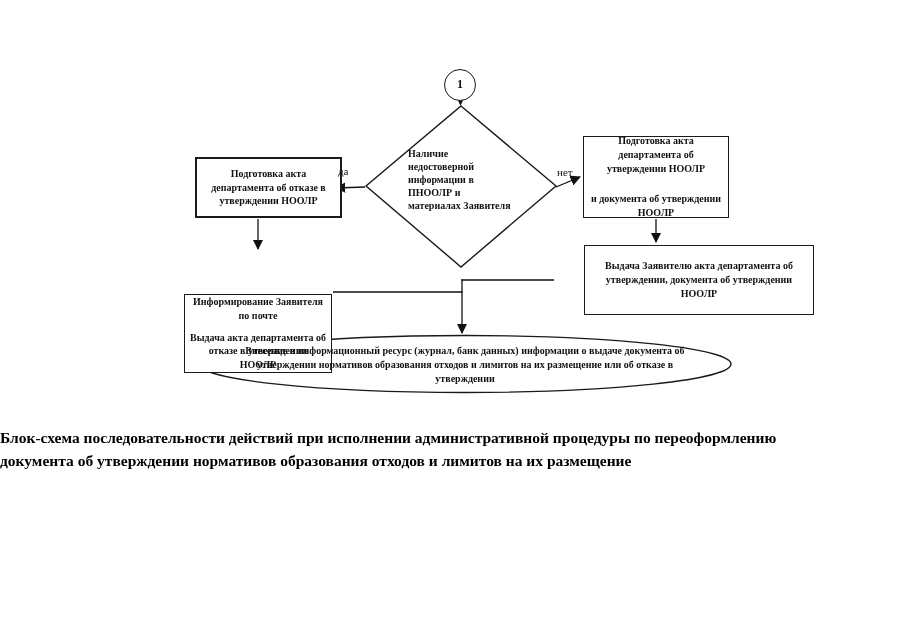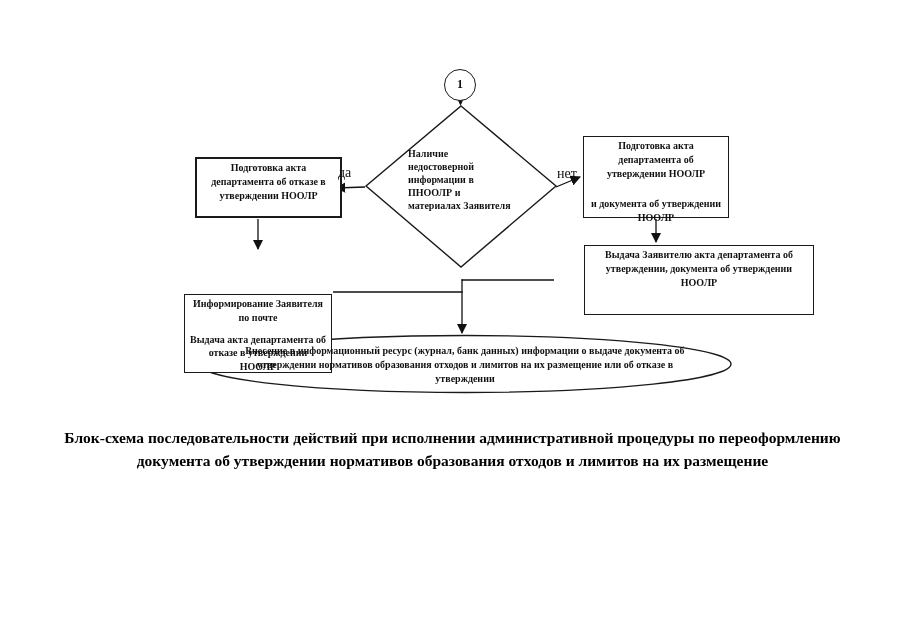--- a/index.html
+++ b/index.html
@@ -22,20 +22,21 @@
     z-index: 1;
   }
   .node-box {
     position: absolute;
     z-index: 2;
     box-sizing: border-box;
     background: #ffffff;
     border: 1.5px solid #1a1a1a;
     display: flex;
     flex-direction: column;
+    justify-content: center;
     text-align: center;
     font-weight: 700;
     font-size: 10px;
     line-height: 1.38;
     padding: 2px 5px;
   }
   .node-box p { margin: 0; }
   .node-box p + p { margin-top: 17px; }
   #box-reject  { left: 195px; top: 157px; width: 147px; height: 61px; border-width: 2px; }
   #box-approve { left: 583px; top: 136px; width: 146px; height: 82px; }
@@ -73,33 +74,32 @@
     left: 237px; top: 344px;
     width: 456px;
     text-align: center;
     font-weight: 700;
     font-size: 10px;
     line-height: 1.42;
   }
   .edge-label {
     position: absolute;
     z-index: 3;
-    font-size: 14px;
+    font-size: 11px;
     font-weight: 400;
     color: #111;
   }
   #label-yes { left: 338px; top: 165px; }
   #label-no  { left: 557px; top: 166px; }
 
   #caption {
     position: absolute;
     z-index: 2;
     left: 0; top: 426px;
     width: 905px;
-    text-align: center;
     font-weight: 700;
     font-size: 15.5px;
     line-height: 1.5;
     color: #000;
   }
   #caption div { white-space: nowrap; }
 </style>
 </head>
 <body>
 

